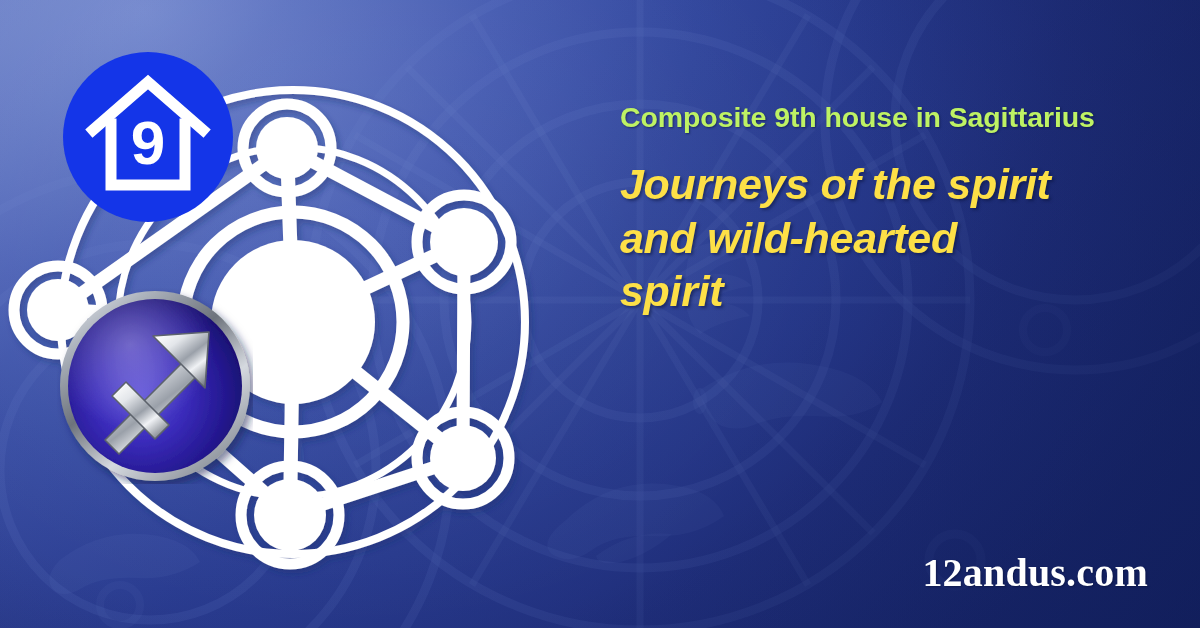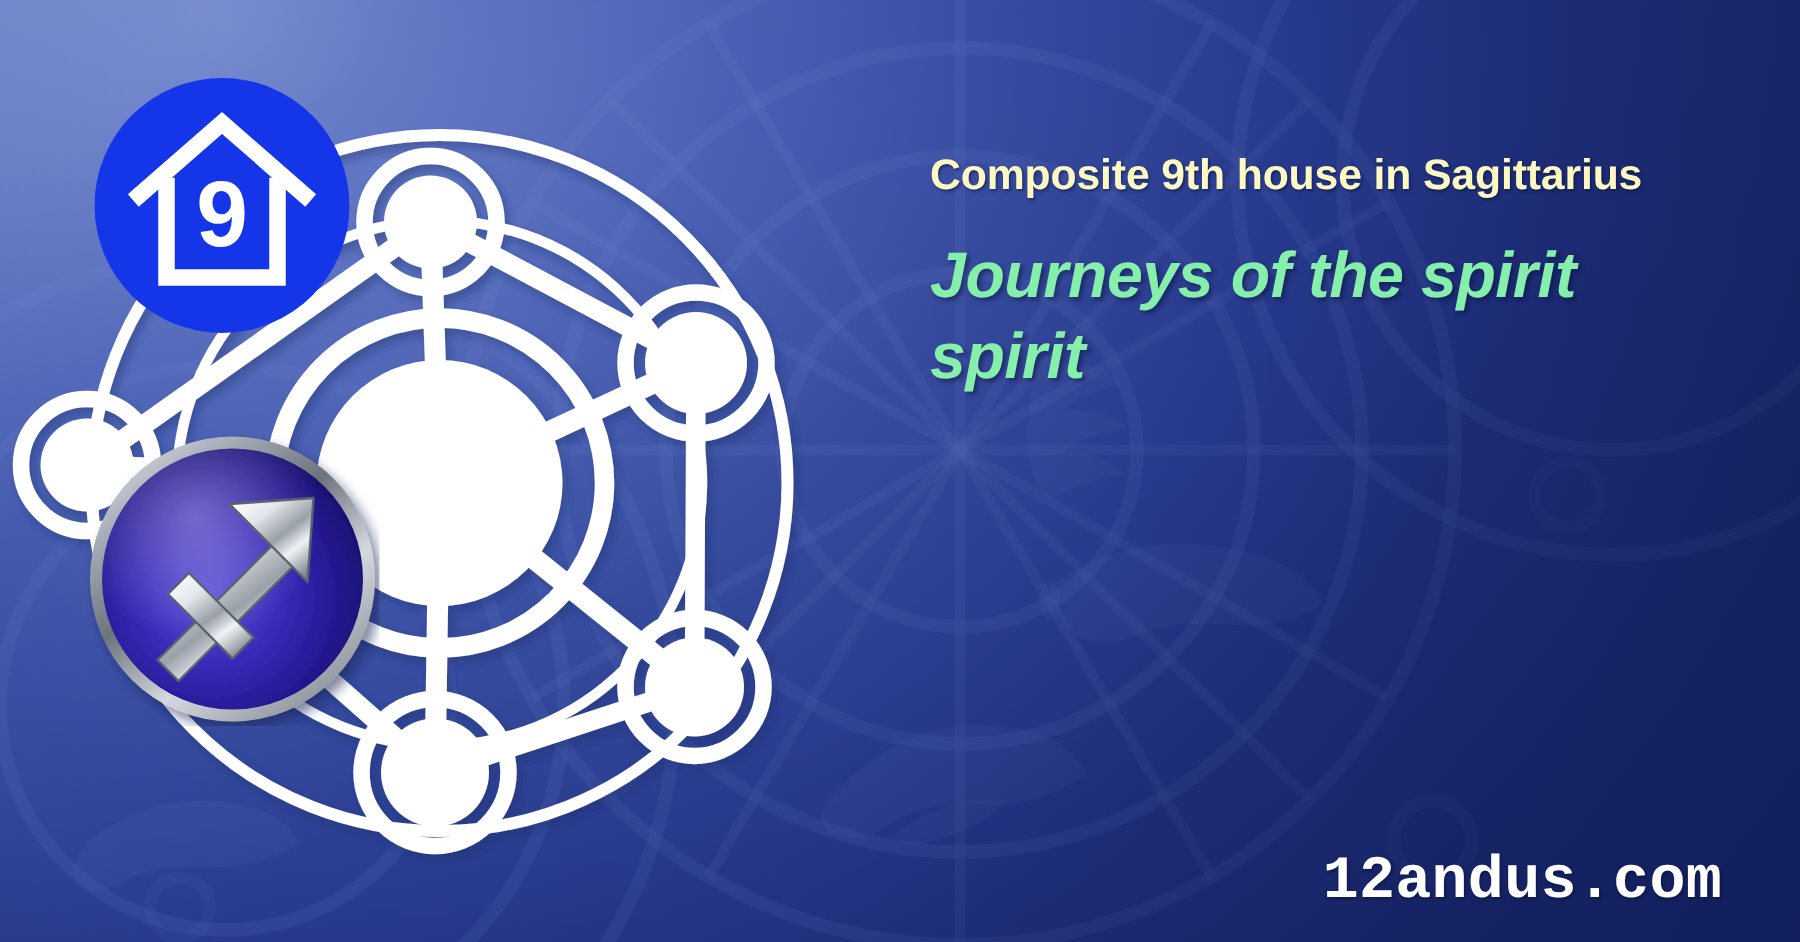--- a/index.html
+++ b/index.html
@@ -86,44 +86,44 @@
   
   .text-col {
     position: absolute;
     left: 620px;
     top: 100px;
     width: 545px;
   }
   .headline {
     font-size: 28.5px;
     font-weight: bold;
-    color: #fef9c3;
+    color: #bef264;
     letter-spacing: -0.1px;
     line-height: 1.2;
     text-shadow: 1px 1px 2px rgba(8,18,60,0.55);
     white-space: nowrap;
   }
   .subhead {
     margin-top: 24px;
     font-size: 43px;
     font-weight: bold;
     font-style: italic;
-    color: #86efac;
+    color: #fde047;
     line-height: 1.24;
     letter-spacing: -0.3px;
     text-shadow: 2px 2px 3px rgba(8,18,60,0.5);
   }
   .subhead .ln { display: block; }
 
   
   .brand {
     position: absolute;
     right: 52px;
-    bottom: 17px;
-    font-family: Liberation Mono, monospace;
+    bottom: 32px;
+    font-family: Liberation Serif, serif;
     font-weight: bold;
     font-size: 40px;
     color: #ffffff;
     letter-spacing: 0.2px;
     text-shadow: 1px 1px 2px rgba(6,14,50,0.5);
   }
 </style>
 </head>
 <body>
 
@@ -291,19 +291,20 @@
 
         <path d="M55 108 L69 94 L112 137 L98 151 Z"></path>
       </g>
     </g>
   </svg>
 
   <div class="text-col">
     <div class="headline">Composite 9th house in Sagittarius</div>
     <div class="subhead">
       <span class="ln">Journeys of the spirit</span>
+      <span class="ln">and wild-hearted</span>
       <span class="ln">spirit</span>
     </div>
   </div>
 
   <div class="brand">12andus.com</div>
 
 </div>
 
 </body></html>

